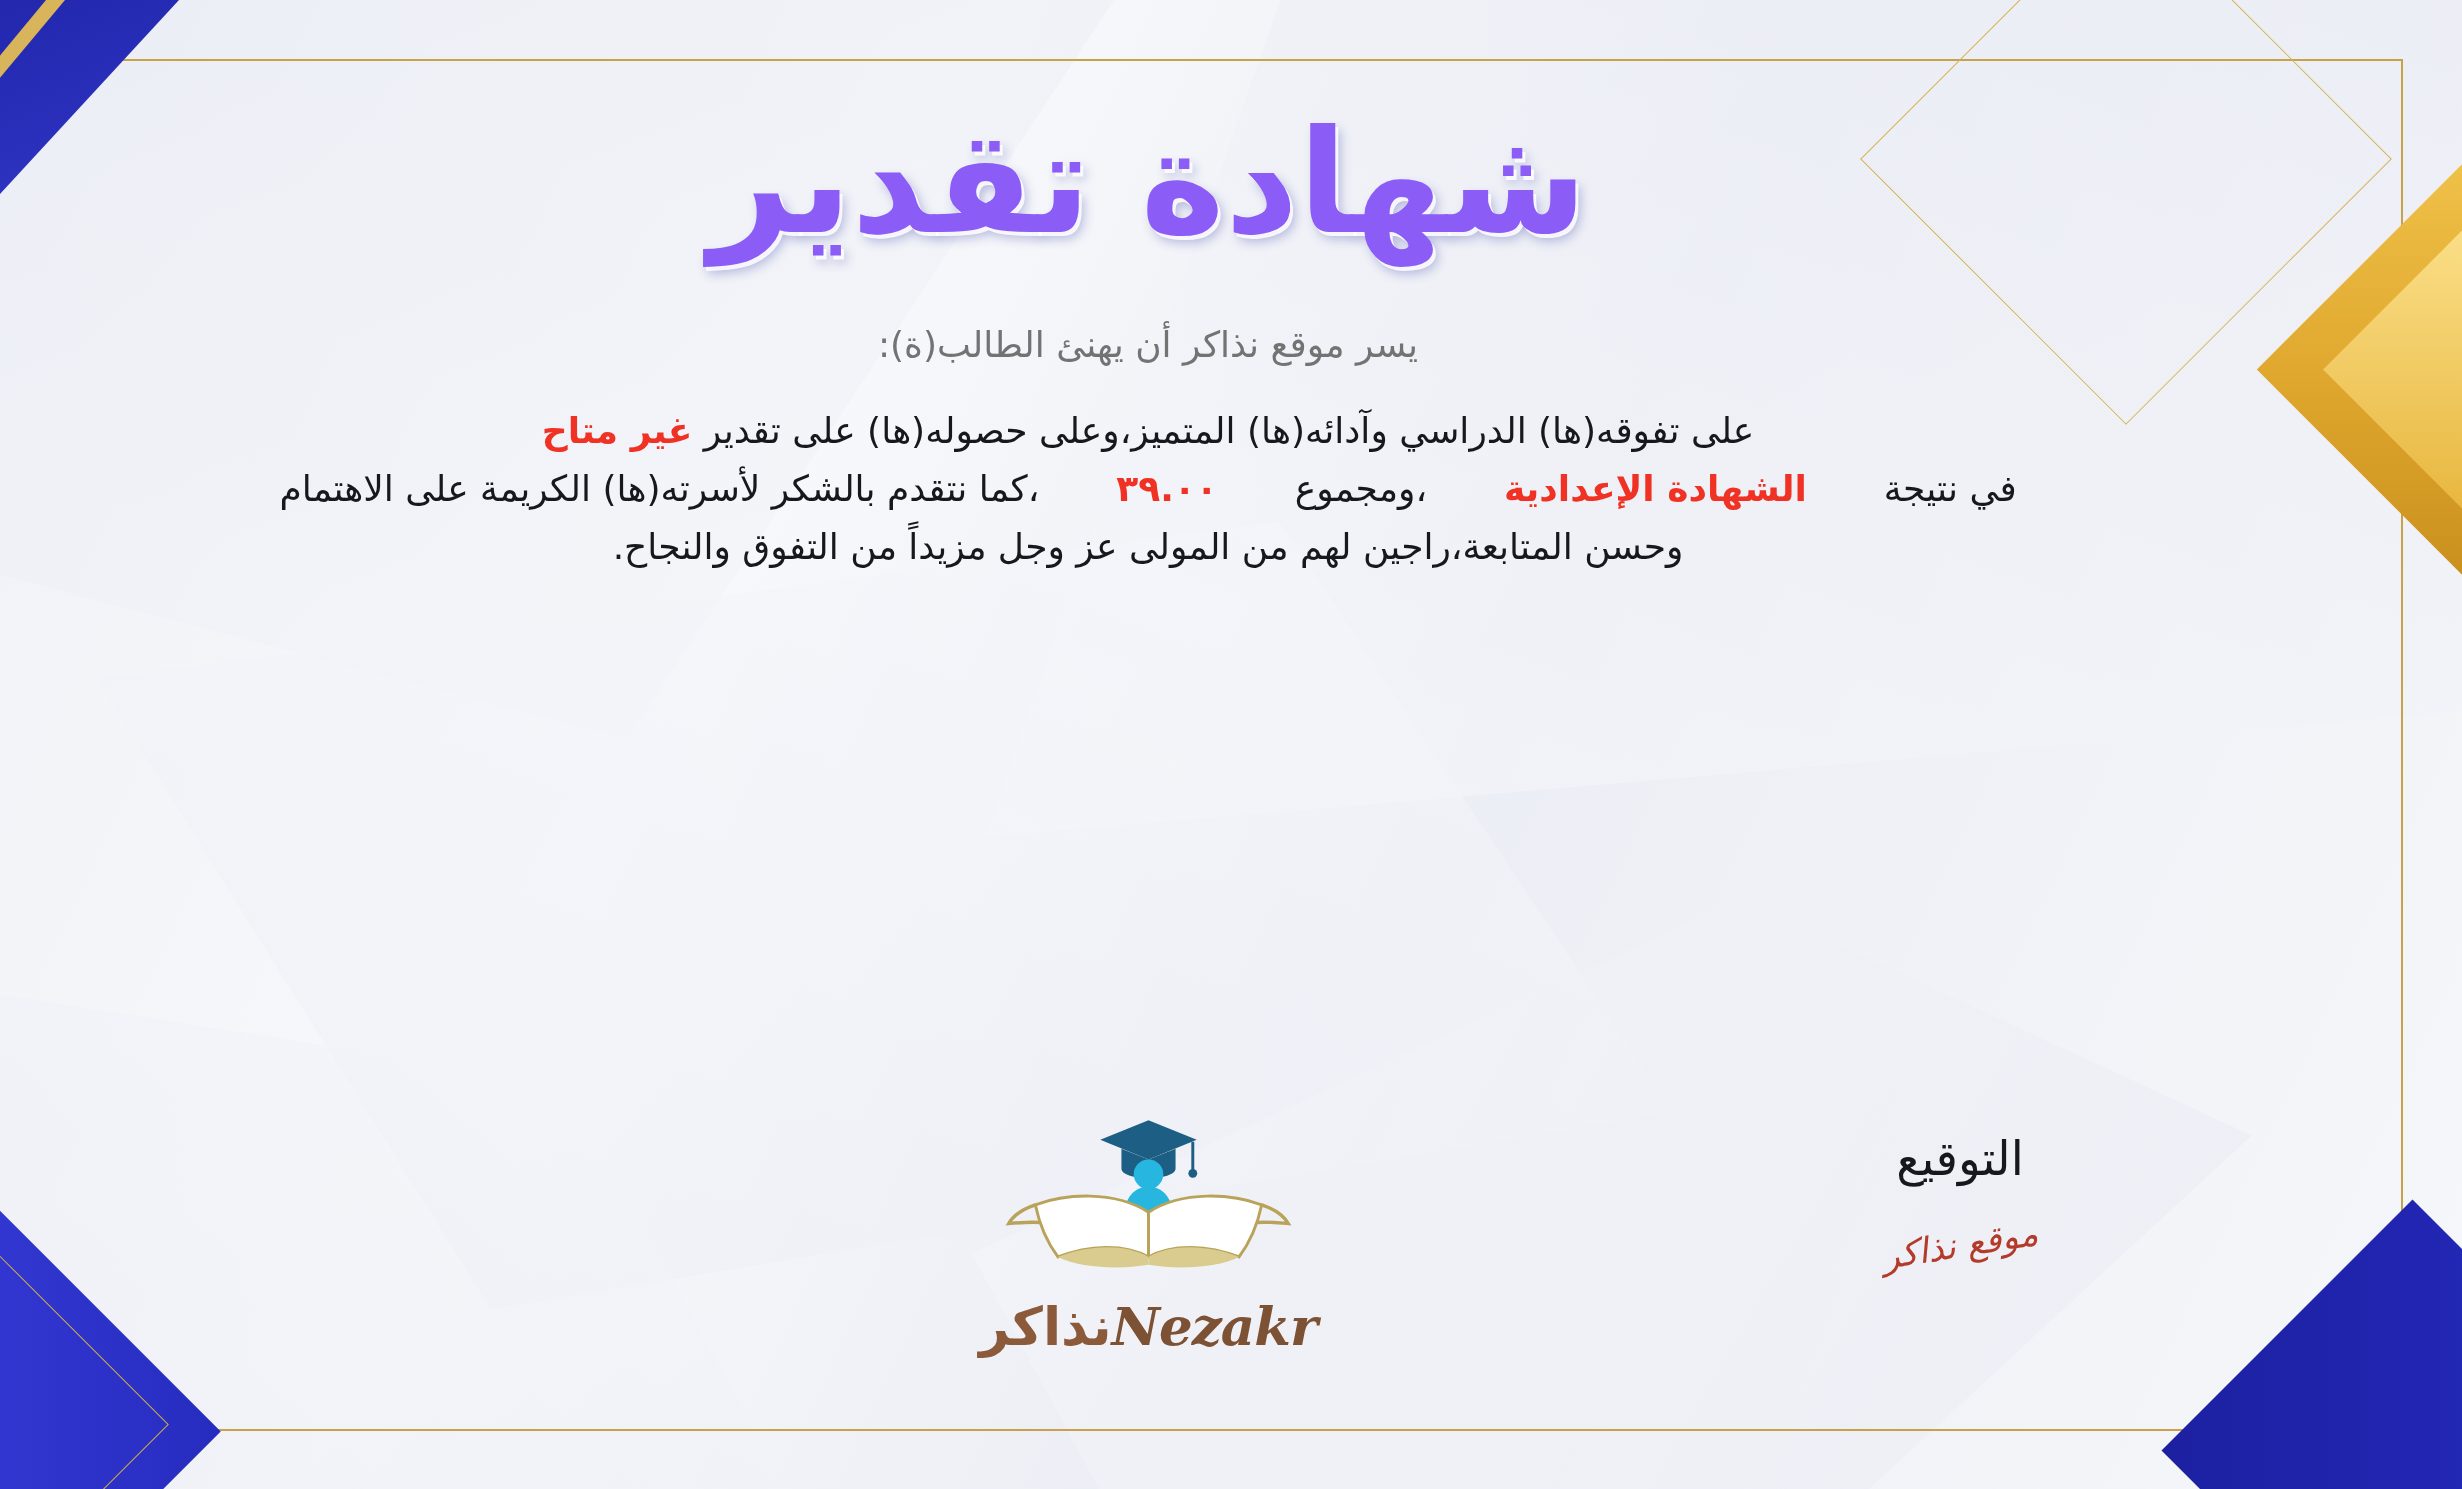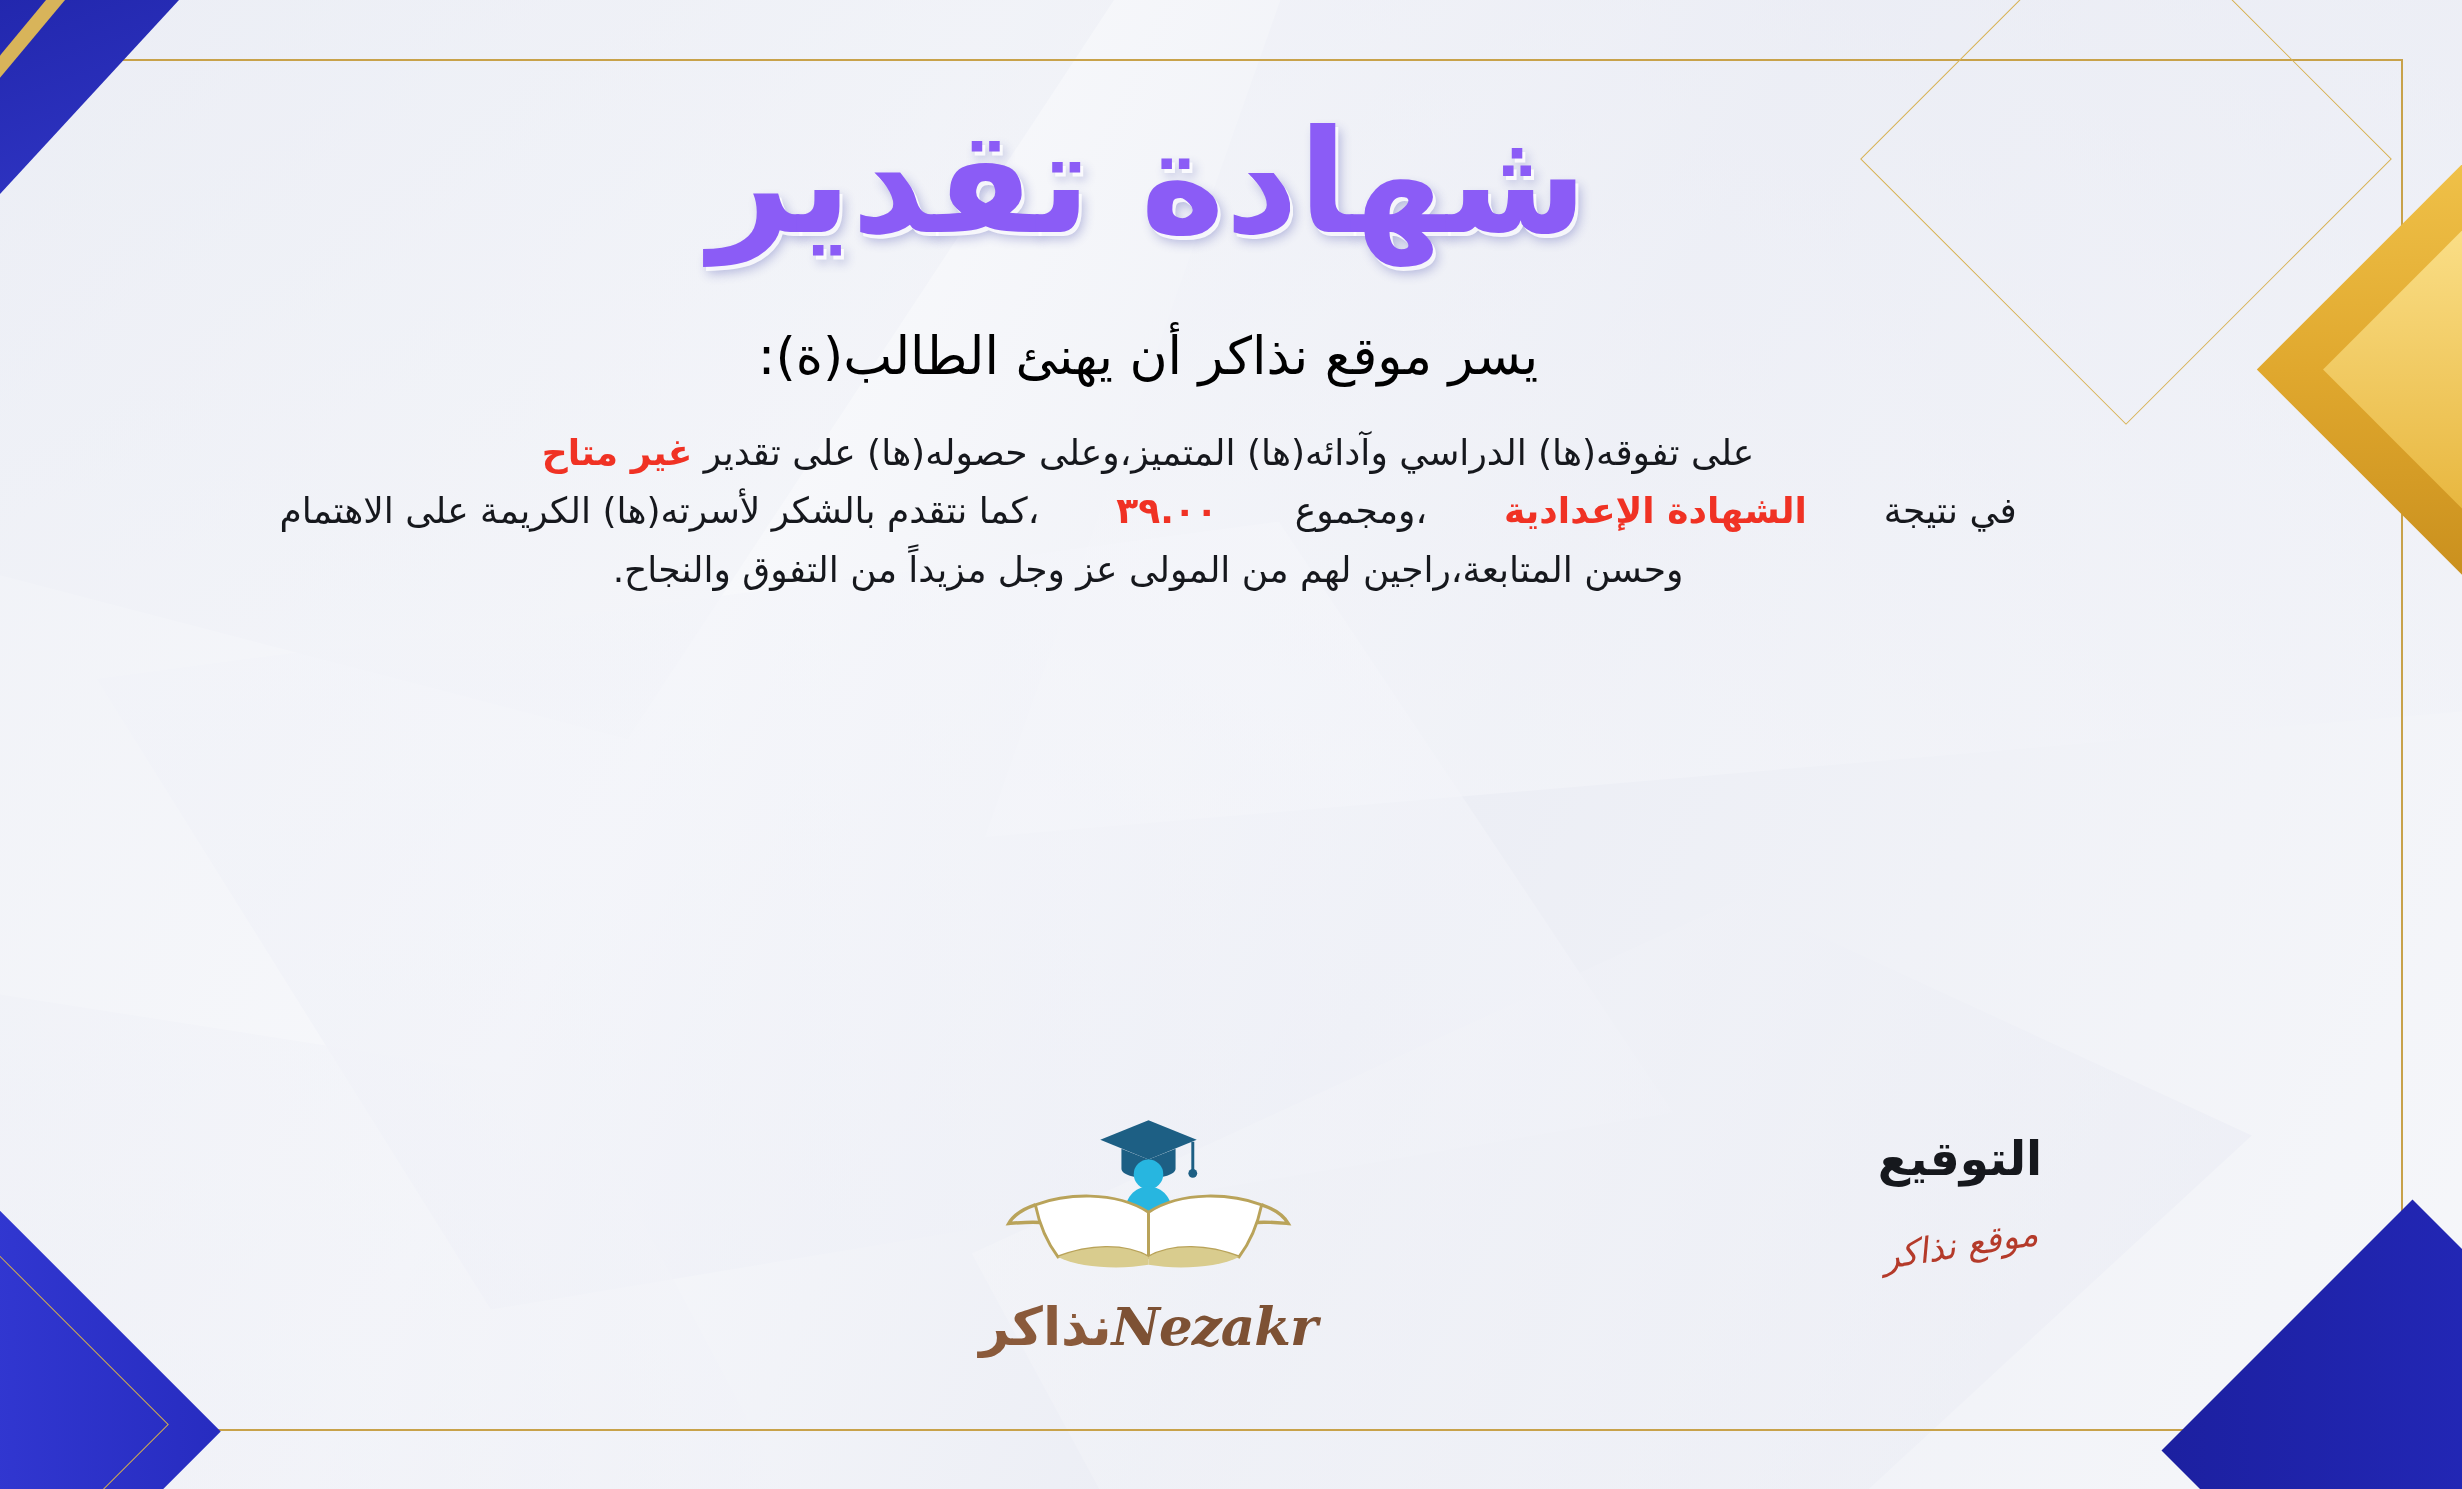--- a/index.html
+++ b/index.html
@@ -179,22 +179,22 @@
   }
 
   .body-block {
     width: 1753px;
     margin-top: 59px;
     text-align: center;
     direction: rtl;
   }
 
   .lead {
-    font-size: 52px;
-    color: #000000;
+    font-size: 36px;
+    color: #737373;
     font-weight: 500;
     line-height: 1.4;
   }
 
   .student-name {
     font-size: 51px;
     color: #f03224;
     font-weight: bold;
     margin-top: 28.6px;
     line-height: 1.4;
@@ -229,21 +229,21 @@
   .sign-area {
     position: absolute;
     right: 374px;
     top: 29.5px;
     text-align: center;
     width: 256px;
   }
   .sign-label {
     font-size: 47px;
     color: #16181d;
-    font-weight: 700;
+    font-weight: 400;
   }
   .sign-script {
     margin-top: 39px;
     font-family: "DejaVu Serif", "Liberation Serif", serif;
     font-style: italic;
     font-size: 35px;
     color: #b43a2a;
     transform: rotate(-9deg);
   }
 

